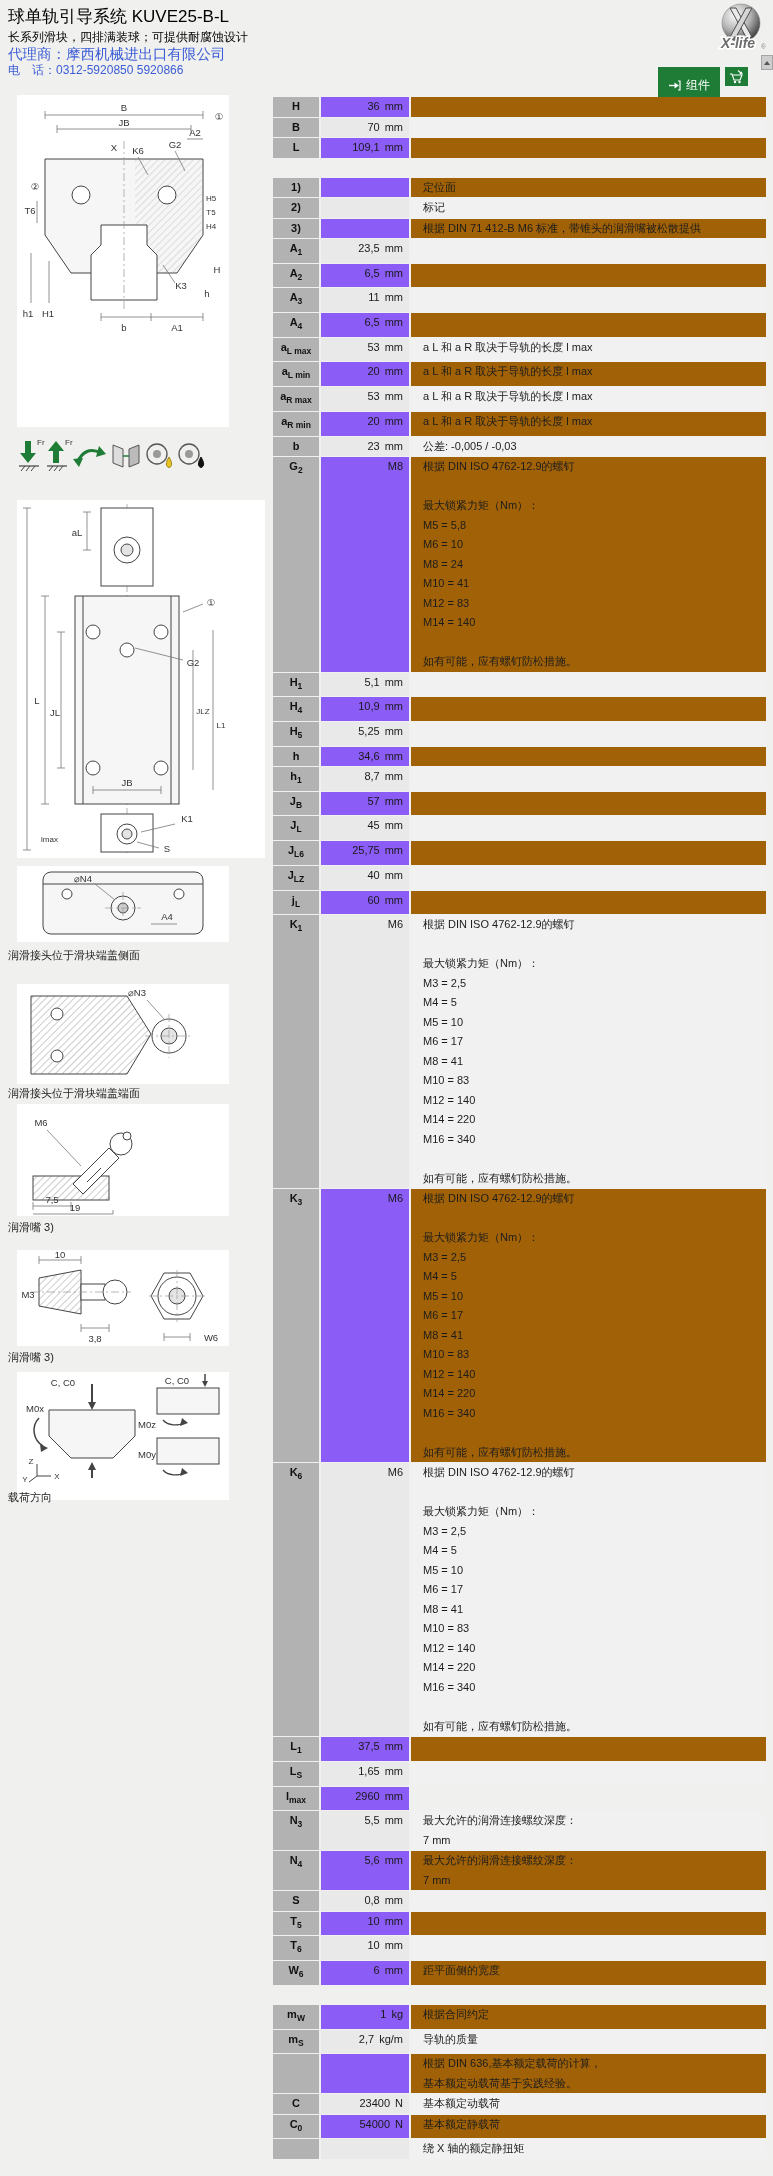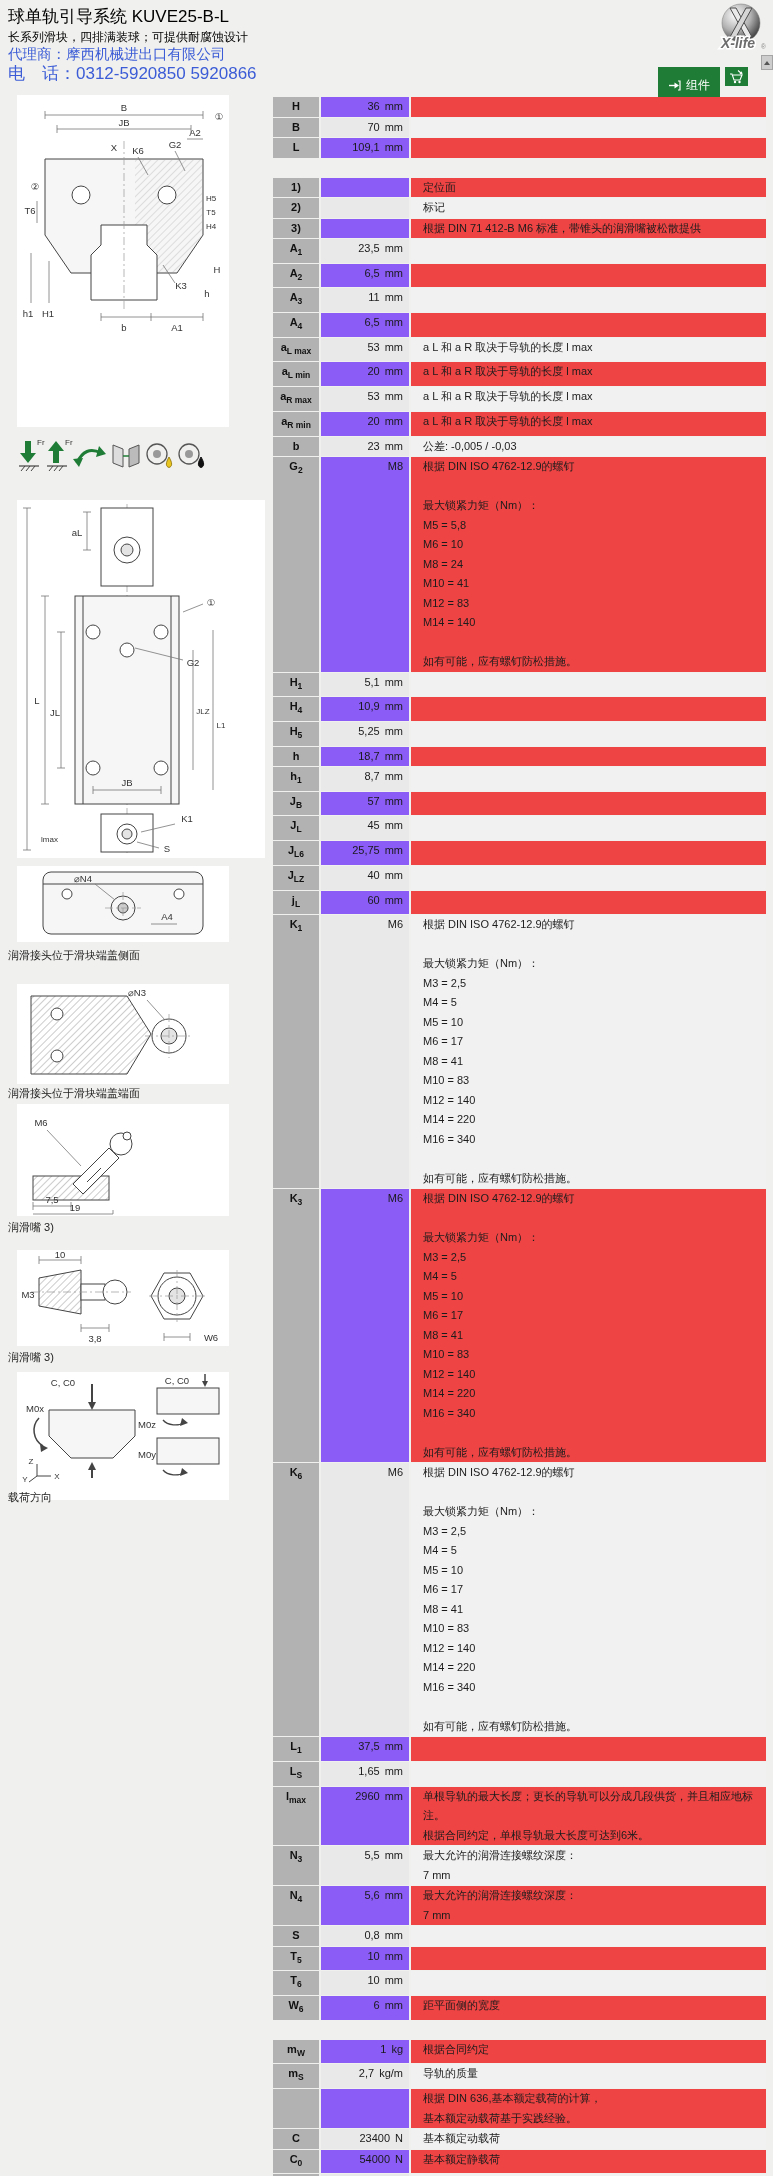--- a/index.html
+++ b/index.html
@@ -3,21 +3,21 @@
 <meta charset="utf-8">
 <style>
   html,body{margin:0;padding:0;}
   body{width:773px;height:2176px;position:relative;background:#f0f0ee;
        font-family:"Liberation Sans",sans-serif;color:#1a1a1a;overflow:hidden;}
   .abs{position:absolute;}
   
   .title{left:8px;top:5px;font-size:17px;font-weight:normal;color:#000;}
   .subtitle{left:8px;top:29px;font-size:12px;color:#000000;}
   .blue1{left:8px;top:45px;font-size:14.5px;color:#3b5cd6;}
-  .blue2{left:8px;top:62px;font-size:17px;color:#3b5cd6;}
+  .blue2{left:8px;top:62px;font-size:12px;color:#3b5cd6;}
   .xlife{right:6px;top:2px;width:56px;height:50px;}
   .btn{background:#1e7c36;color:#fff;display:flex;align-items:center;justify-content:center;cursor:pointer;}
   .btn-component{left:658px;top:67px;width:62px;height:37px;font-size:12px;gap:5px;}
   .btn-cart{left:725px;top:67px;width:23px;height:19px;}
   .scrollup{right:0;top:55px;width:10px;height:13px;background:#cdcdcd;border:1px solid #a5a5a5;
             display:flex;align-items:center;justify-content:center;}
   .scrollup i{display:block;width:0;height:0;border-left:3px solid transparent;
               border-right:3px solid transparent;border-bottom:4px solid #555;}
   
   .figbox{position:absolute;background:#fff;}
@@ -33,21 +33,21 @@
   
   .spec-table{left:273px;top:97px;width:493px;position:absolute;font-size:11px;}
   .tsection{margin-bottom:20px;}
   .trow{display:flex;align-items:stretch;margin-bottom:1px;}
   .lbl{width:46px;min-width:46px;background:#b2b2b2;text-align:center;font-weight:bold;
        color:#111;margin-right:2px;line-height:19.5px;}
   .lbl sub{font-size:8.5px;font-weight:bold;}
   .val{width:88px;min-width:88px;background:#8b5cf6;text-align:right;padding-right:6px;
        box-sizing:border-box;margin-right:2px;line-height:19.5px;white-space:nowrap;}
   .unit{margin-left:5px;}
-  .desc{flex:1;background:#ef4444;padding-left:12px;padding-right:6px;color:#1c1c1c;}
+  .desc{flex:1;background:#a16207;padding-left:12px;padding-right:6px;color:#1c1c1c;}
   .dline{min-height:19.5px;line-height:19.5px;}
   .trow:nth-child(even) .val{background:#e9e9e9;}
   .trow:nth-child(even) .desc{background:#f1f1f1;}
 </style>
 </head>
 <body>
 
 <div class="abs title">球单轨引导系统 KUVE25-B-L</div>
 <div class="abs subtitle">长系列滑块，四排满装球；可提供耐腐蚀设计</div>
 <div class="abs blue1">代理商：摩西机械进出口有限公司</div>
@@ -514,21 +514,21 @@
       </div>
       <div class="trow">
         <div class="lbl"><span class="lm">H</span><sub class="ls">5</sub></div>
         <div class="val"><span class="vnum">5,25</span><span class="unit">mm</span></div>
         <div class="desc">
           <div class="dline"></div>
         </div>
       </div>
       <div class="trow">
         <div class="lbl"><span class="lm">h</span></div>
-        <div class="val"><span class="vnum">18,7</span><span class="unit">mm</span></div>
+        <div class="val"><span class="vnum">34,6</span><span class="unit">mm</span></div>
         <div class="desc">
           <div class="dline"></div>
         </div>
       </div>
       <div class="trow">
         <div class="lbl"><span class="lm">h</span><sub class="ls">1</sub></div>
         <div class="val"><span class="vnum">8,7</span><span class="unit">mm</span></div>
         <div class="desc">
           <div class="dline"></div>
         </div>
@@ -638,24 +638,20 @@
       <div class="trow">
         <div class="lbl"><span class="lm">L</span><sub class="ls">S</sub></div>
         <div class="val"><span class="vnum">1,65</span><span class="unit">mm</span></div>
         <div class="desc">
           <div class="dline"></div>
         </div>
       </div>
       <div class="trow">
         <div class="lbl"><span class="lm">l</span><sub class="ls">max</sub></div>
         <div class="val"><span class="vnum">2960</span><span class="unit">mm</span></div>
-        <div class="desc">
-          <div class="dline">单根导轨的最大长度；更长的导轨可以分成几段供货，并且相应地标注。</div>
-          <div class="dline">根据合同约定，单根导轨最大长度可达到6米。</div>
-        </div>
       </div>
       <div class="trow">
         <div class="lbl"><span class="lm">N</span><sub class="ls">3</sub></div>
         <div class="val"><span class="vnum">5,5</span><span class="unit">mm</span></div>
         <div class="desc">
           <div class="dline">最大允许的润滑连接螺纹深度：</div>
           <div class="dline">7 mm</div>
         </div>
       </div>
       <div class="trow">

